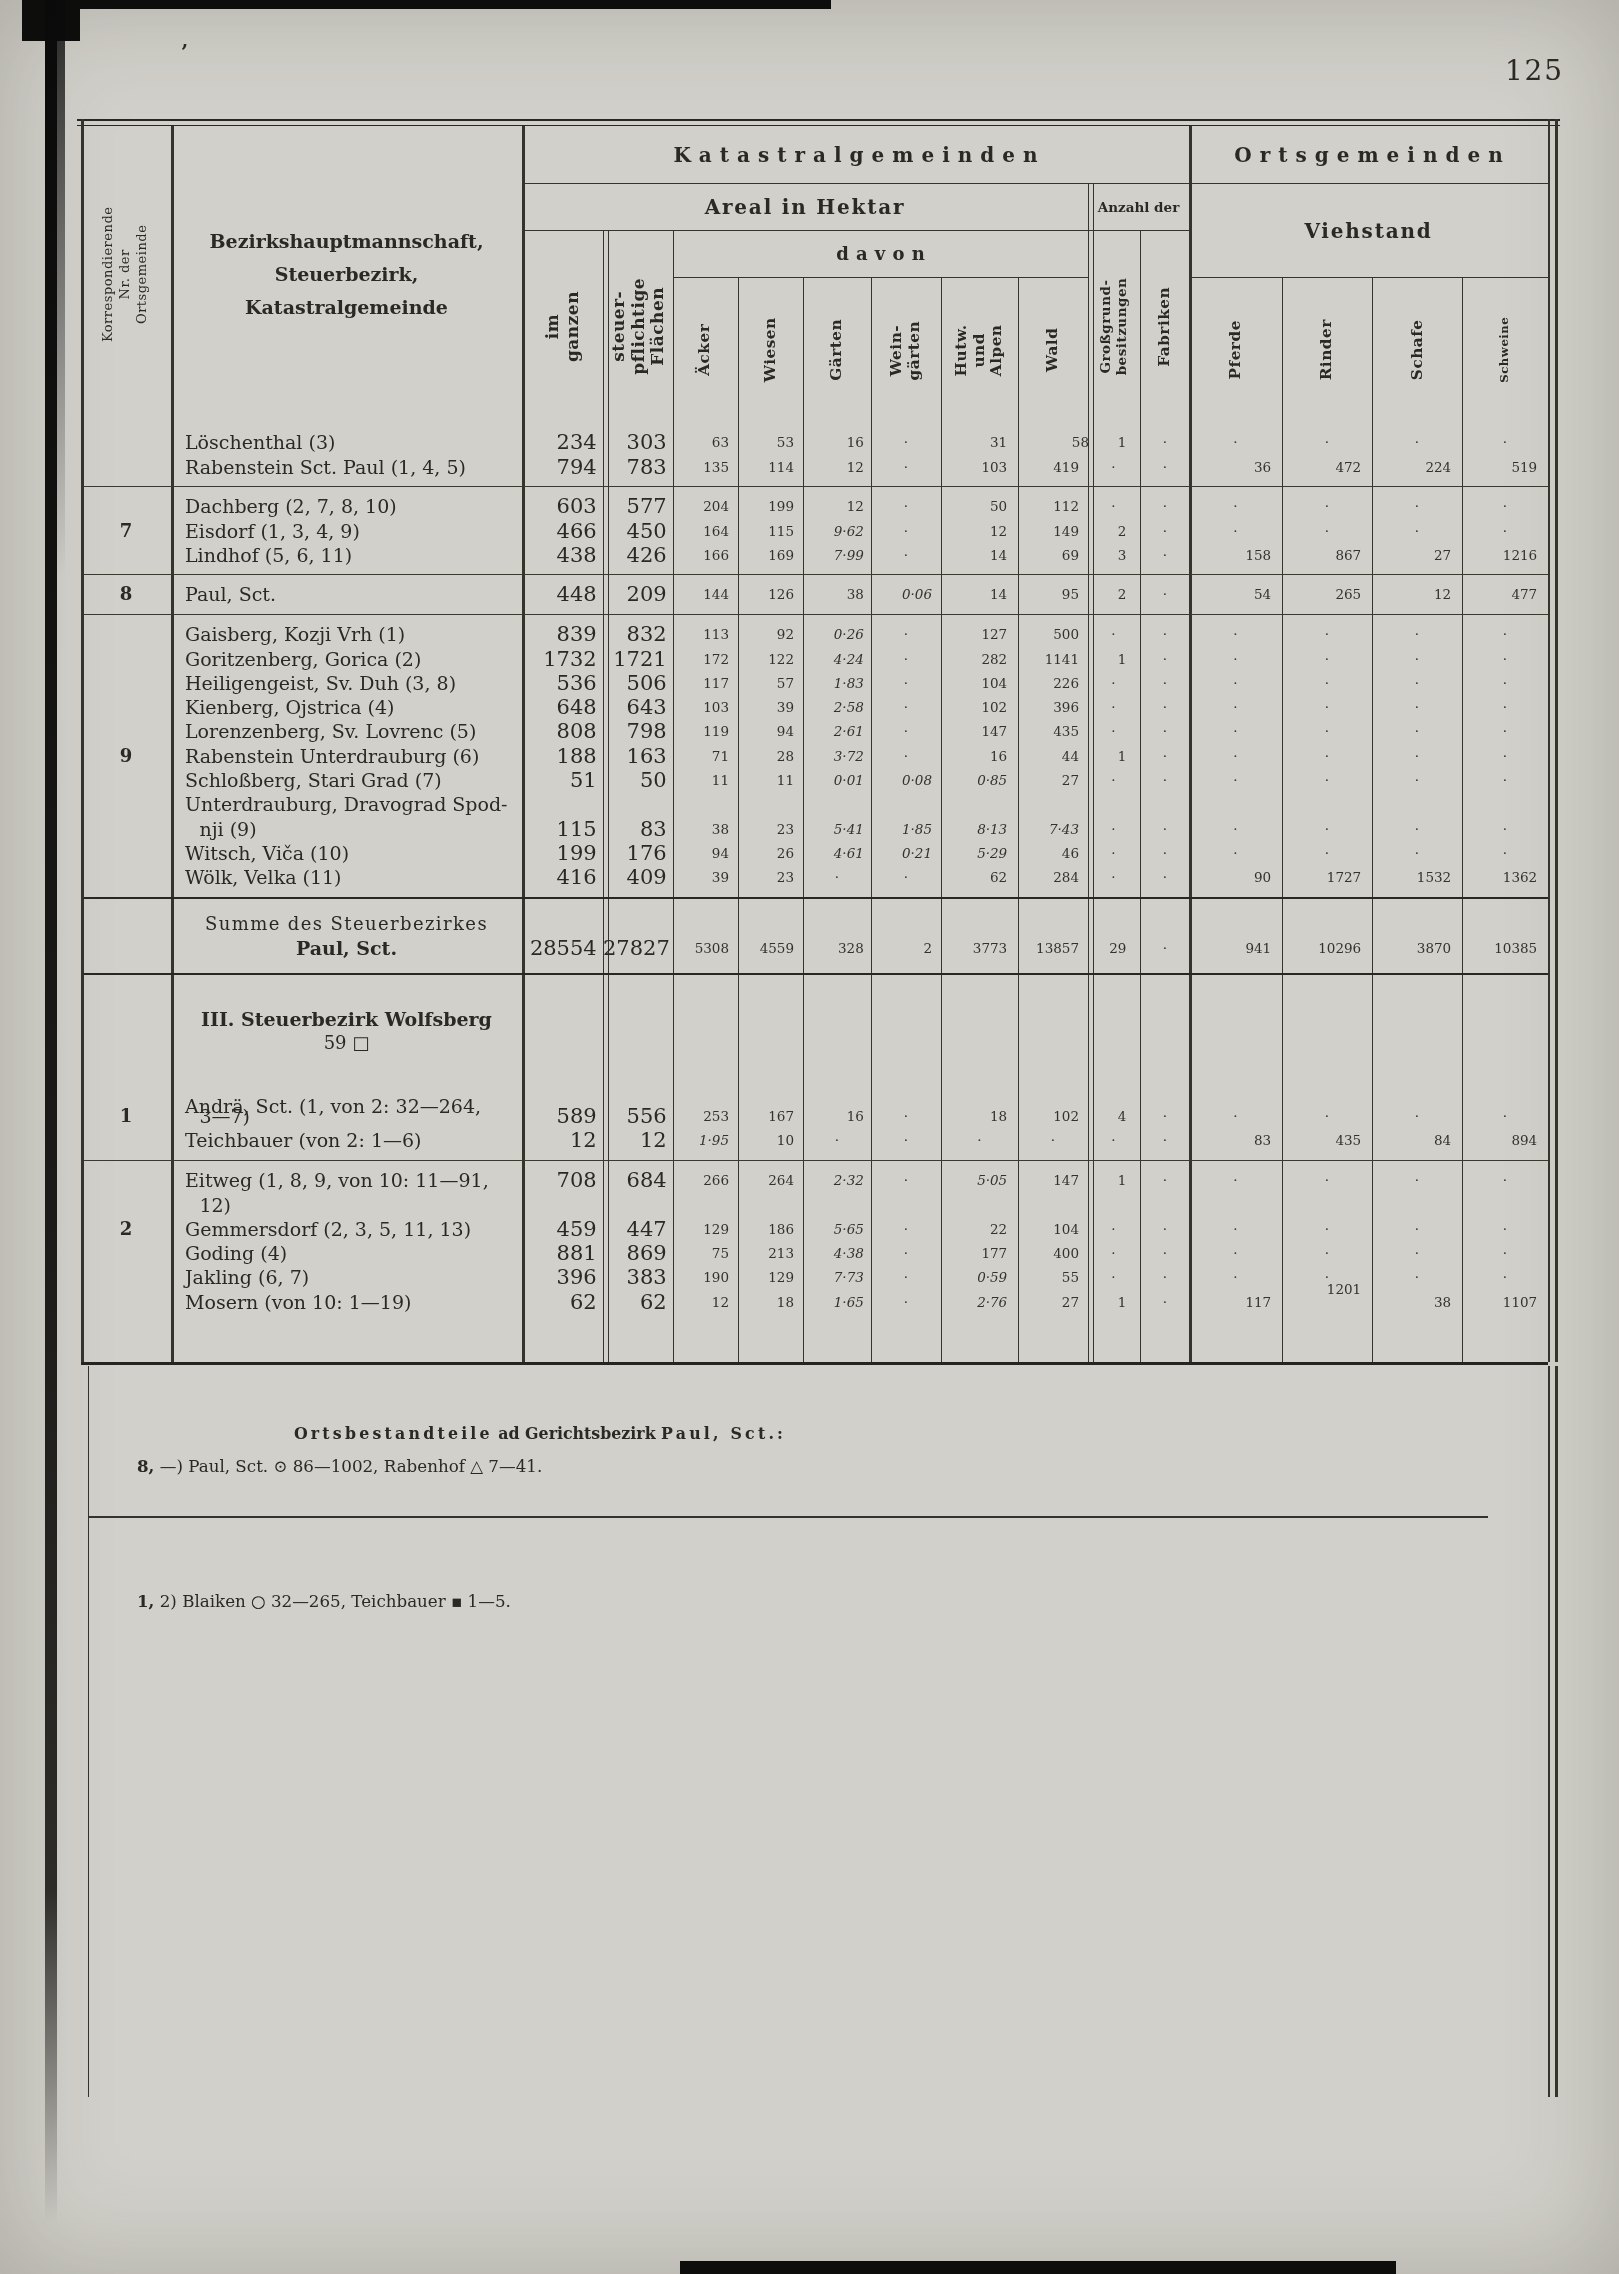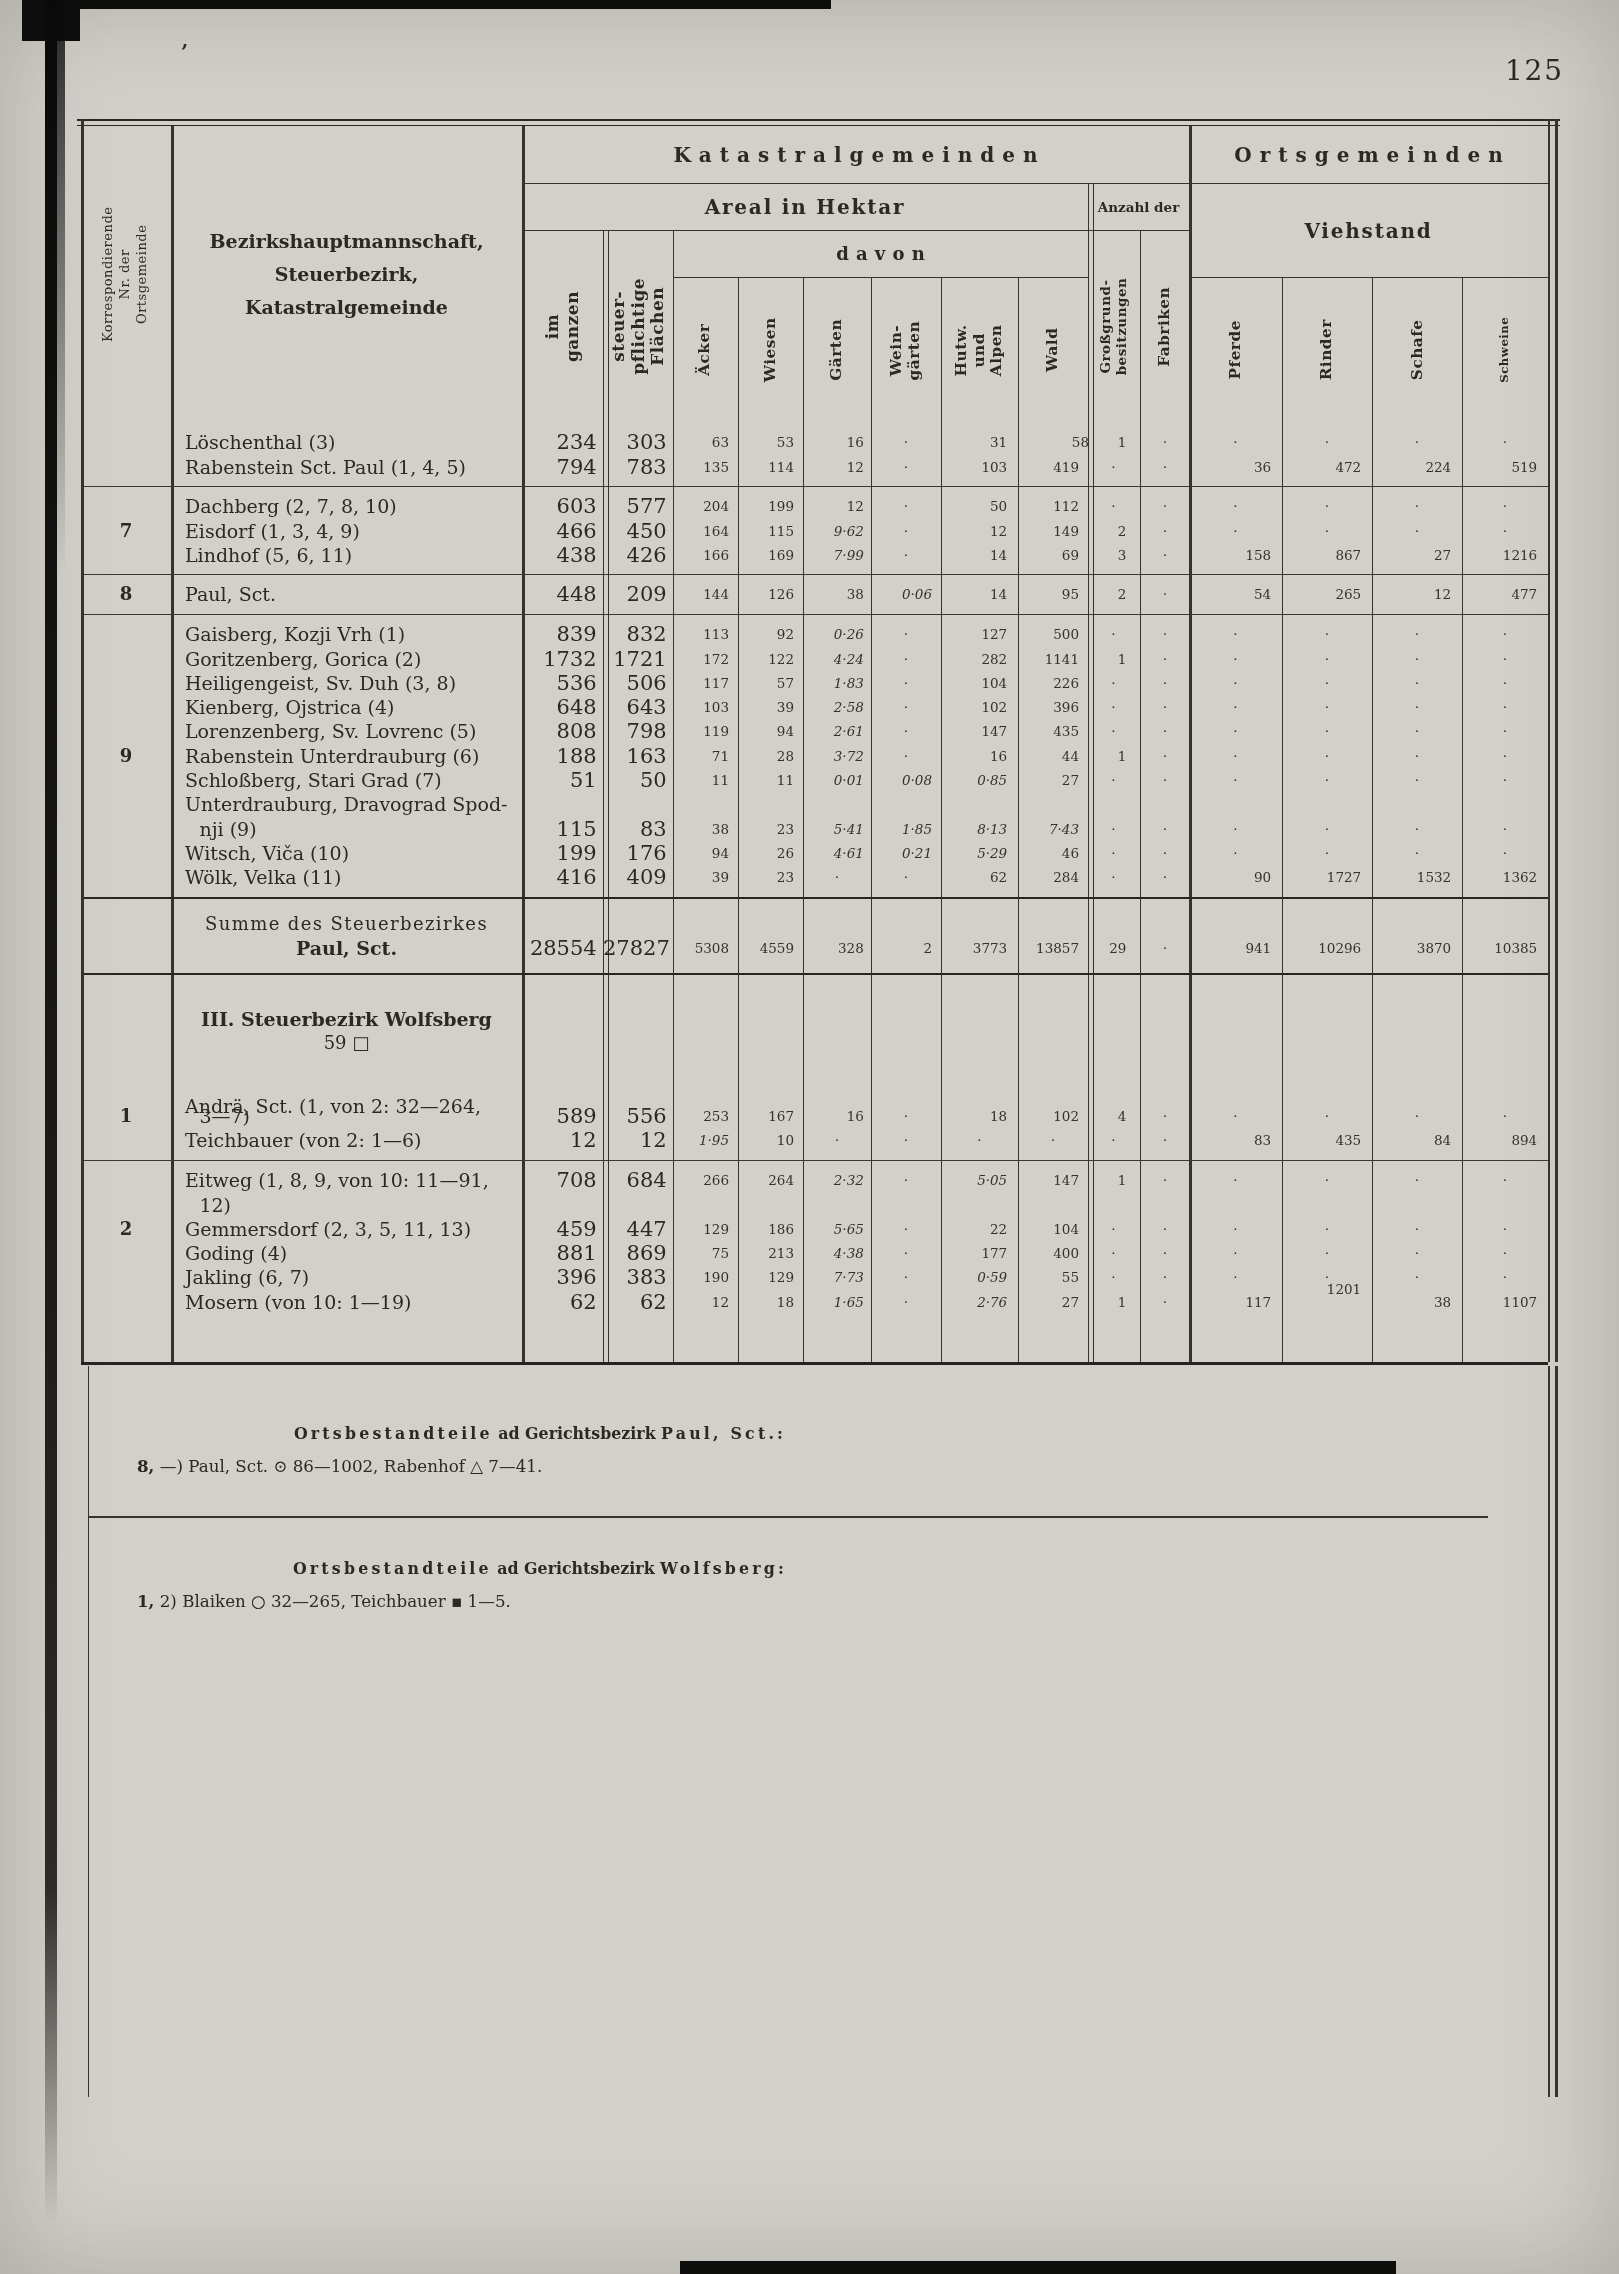--- a/index.html
+++ b/index.html
@@ -667,22 +667,19 @@
 
     <div class="fnh" style="top:58px;">
       <span class="fn-spaced">Ortsbestandteile</span><span> ad Gerichtsbezirk </span><span class="fn-spaced">Paul, Sct.:</span>
     </div>
     <div class="fn-entry" style="top:90px; left:56px;">
       <b>8,</b><span> —) Paul, Sct. ⊙ 86—1002, Rabenhof △ 7—41.</span>
     </div>
 
     <div class="hl" style="top:150px; left:7.2px; width:1400px; height:2.2px;"></div>
 
-    <div class="fnh" style="top:193px;">
-      <span class="fn-spaced">Ortsbestandteile</span><span> ad Gerichtsbezirk </span><span class="fn-spaced">Wolfsberg:</span>
-    </div>
     <div class="fn-entry" style="top:225px; left:56px;">
       <b>1,</b><span> 2) Blaiken ○ 32—265, Teichbauer ▪ 1—5.</span>
     </div>
   </div>
 
 </div>
 
 
 </body></html>

